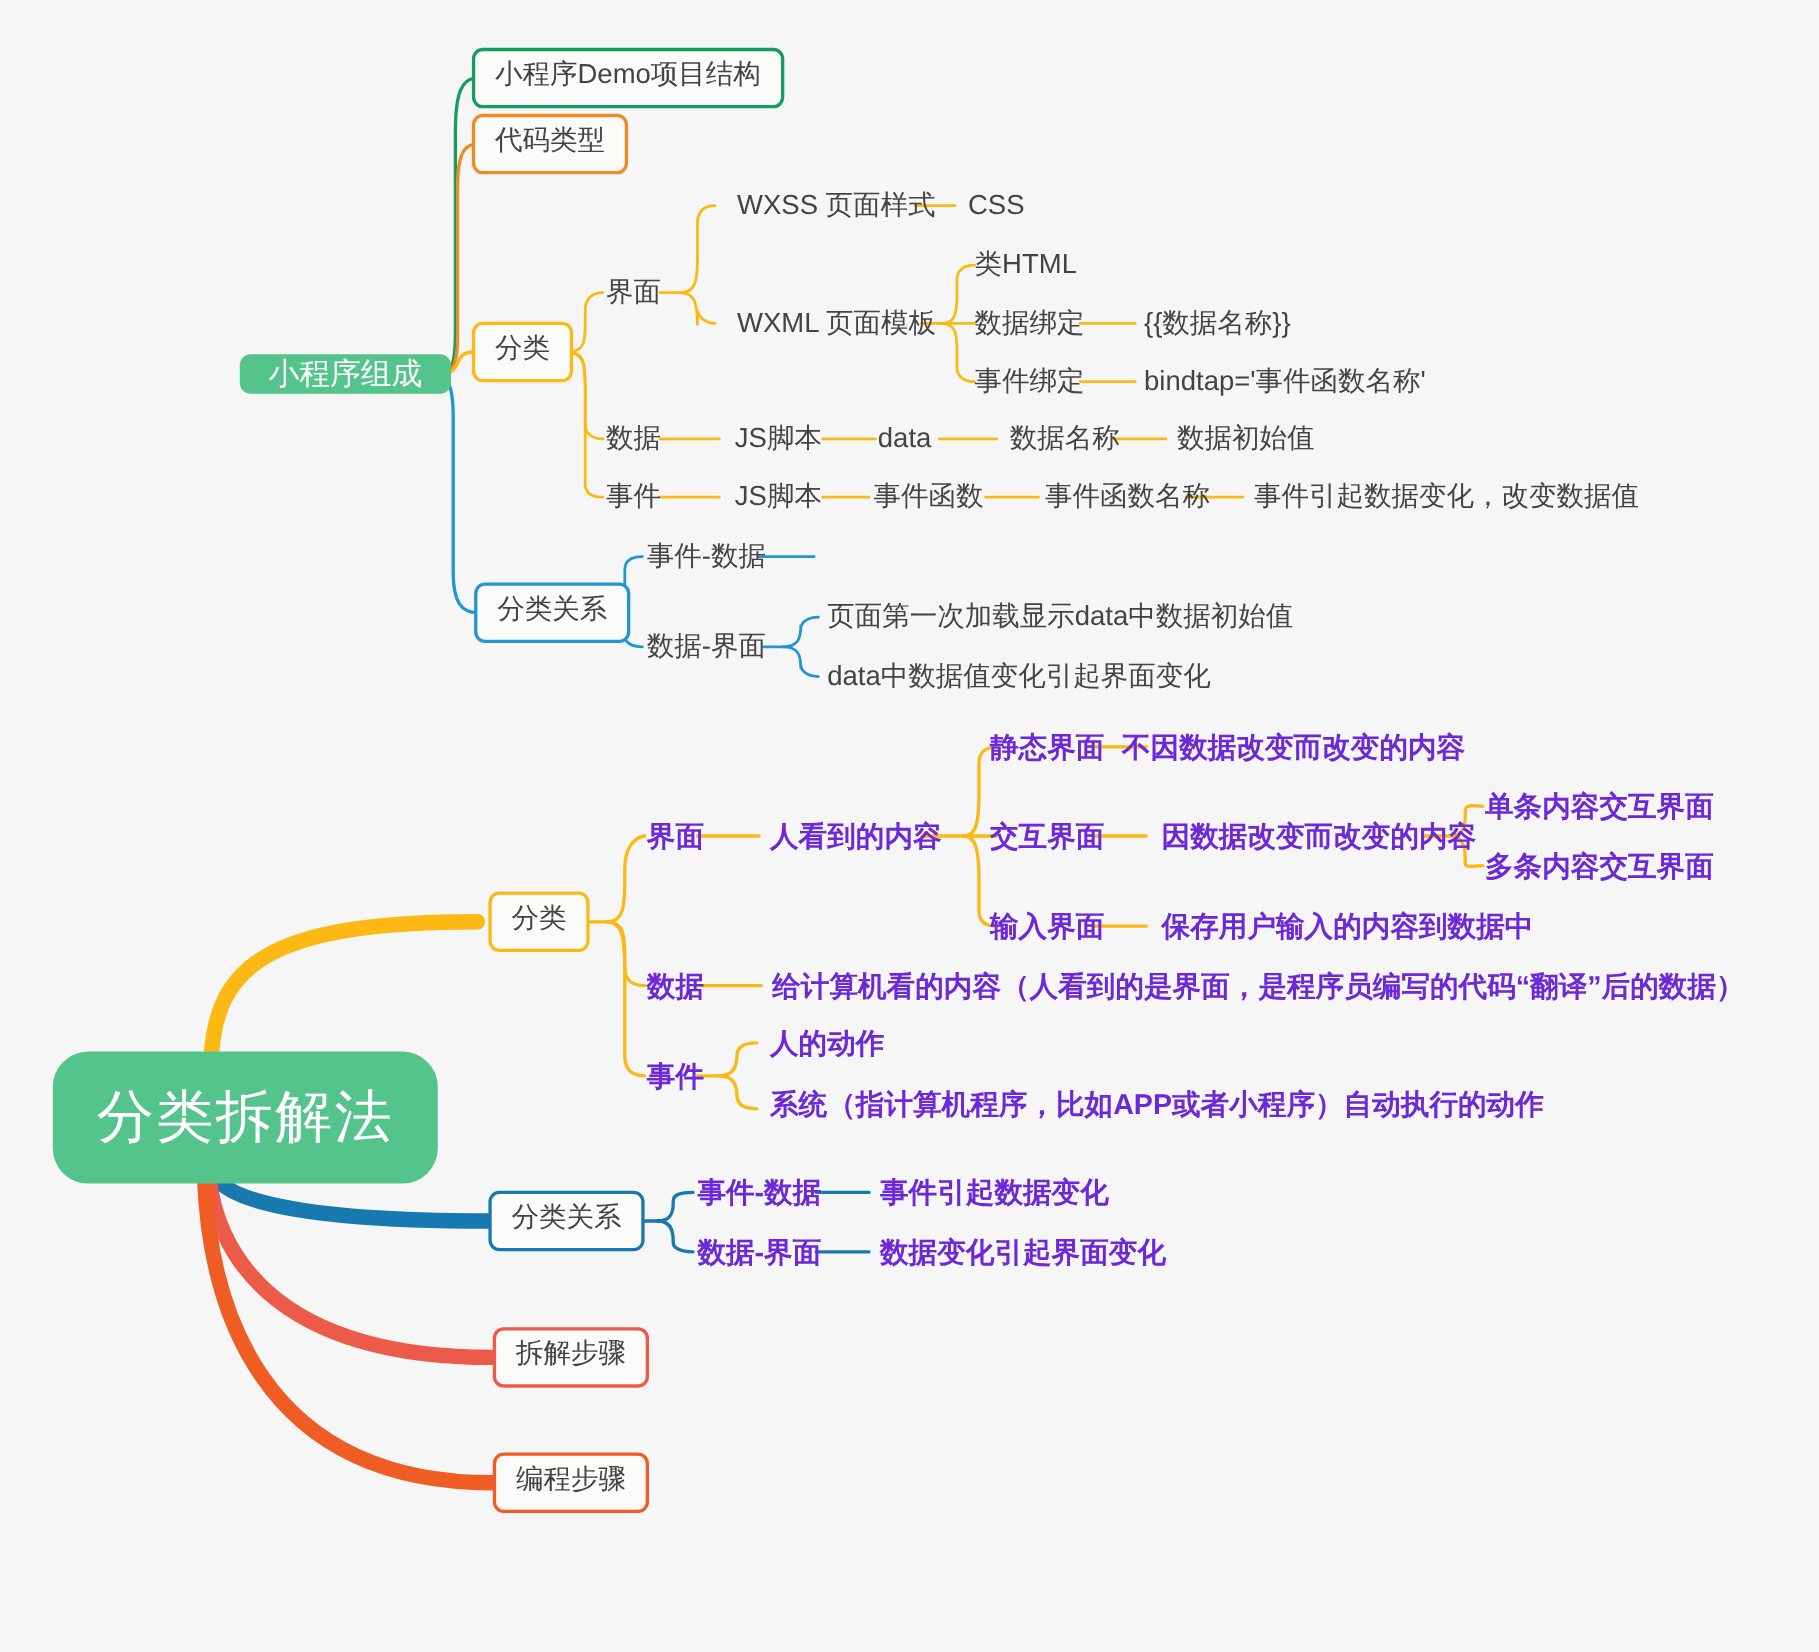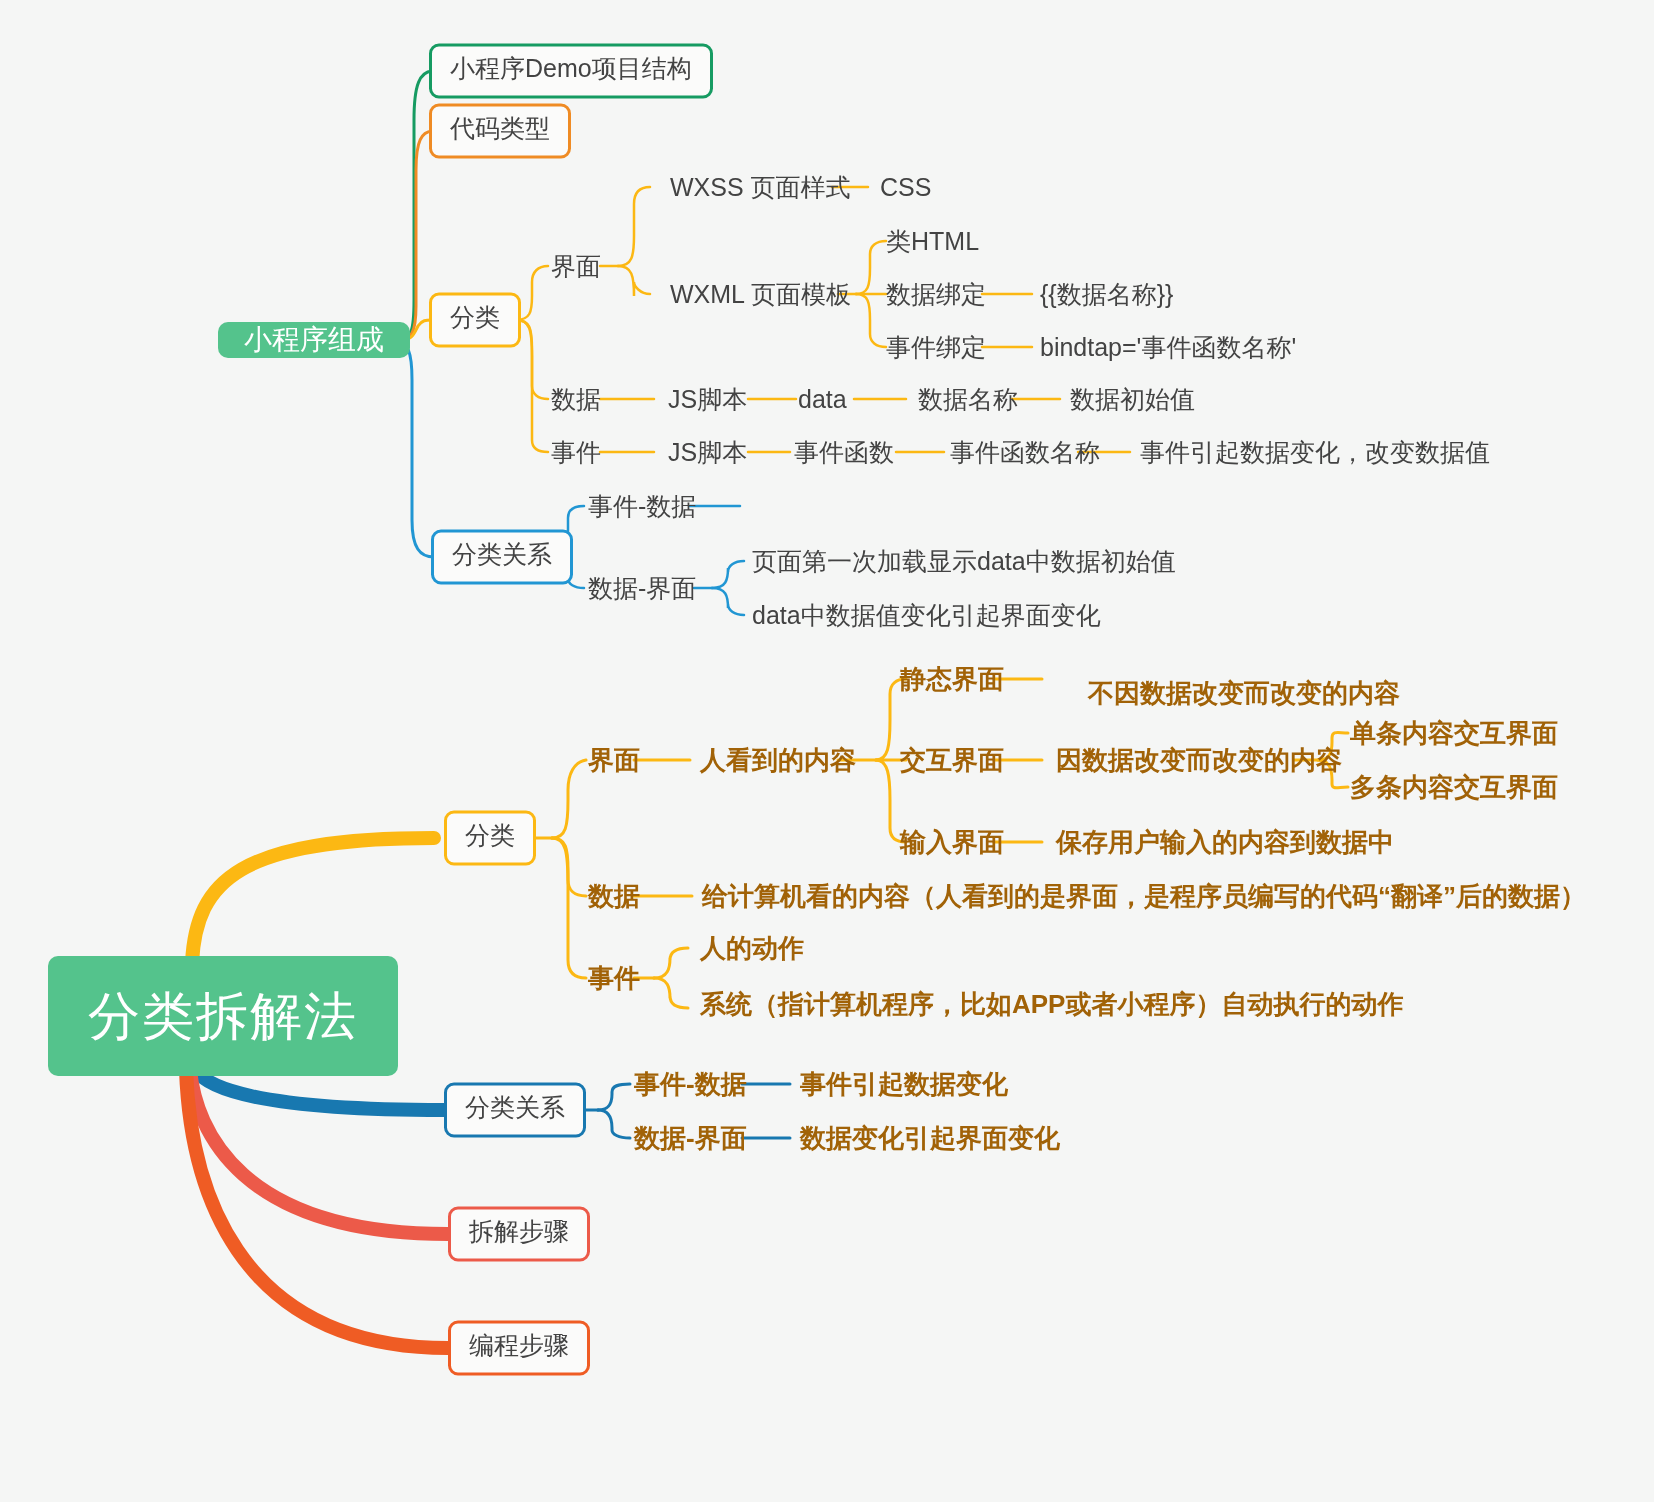--- a/index.html
+++ b/index.html
@@ -15,21 +15,21 @@
   #stage{position:absolute;left:0;top:0;width:1654px;height:1502px;}
   svg#wires{position:absolute;left:0;top:0;width:1654px;height:1502px;pointer-events:none;}
 
   .node{position:absolute;white-space:nowrap;line-height:1;}
 
   
   .txt{
     font-size:25px;color:#434343;
     transform:translateY(-50%);
   }
-  .txt.bold{font-weight:bold;color:#a16207;}
+  .txt.bold{font-weight:bold;color:#6d28d9;}
   .txt.big{font-size:26px;}
 
   
   .box{
     transform:translate(0,-50%);
     background:#fbfbfa;
     border:3px solid #999;
     border-radius:10px;
     padding:9px 18px 15px 18px;
     font-size:25px;
@@ -186,32 +186,32 @@
   <div class="node txt" style="left:668px;top:452px;">JS脚本</div>
   <div class="node txt" style="left:794px;top:452px;">事件函数</div>
   <div class="node txt" style="left:950px;top:452px;">事件函数名称</div>
   <div class="node txt" style="left:1140px;top:452px;">事件引起数据变化，改变数据值</div>
 
   <div class="node txt" style="left:588px;top:506px;">事件-数据</div>
   <div class="node txt" style="left:588px;top:588px;">数据-界面</div>
   <div class="node txt" style="left:752px;top:561px;">页面第一次加载显示data中数据初始值</div>
   <div class="node txt" style="left:752px;top:615px;">data中数据值变化引起界面变化</div>
 
-  <div class="node root large" style="left:48px;top:1016px;">分类拆解法</div>
+  <div class="node root large" style="left:48px;top:1016px;border-radius:32px;">分类拆解法</div>
 
   <div class="node box yellow" style="left:444px;top:838px;">分类</div>
   <div class="node box blue-strong" style="left:444px;top:1110px;">分类关系</div>
   <div class="node box red" style="left:448px;top:1234px;">拆解步骤</div>
   <div class="node box redorange" style="left:448px;top:1348px;">编程步骤</div>
 
   <div class="node txt bold big" style="left:588px;top:760px;">界面</div>
   <div class="node txt bold big" style="left:700px;top:760px;">人看到的内容</div>
 
   <div class="node txt bold big" style="left:900px;top:679px;">静态界面</div>
-  <div class="node txt bold big" style="left:1088px;top:679px;margin-top:14px;">不因数据改变而改变的内容</div>
+  <div class="node txt bold big" style="left:1020px;top:679px;">不因数据改变而改变的内容</div>
 
   <div class="node txt bold big" style="left:900px;top:760px;">交互界面</div>
   <div class="node txt bold big" style="left:1056px;top:760px;">因数据改变而改变的内容</div>
   <div class="node txt bold big" style="left:1350px;top:733px;">单条内容交互界面</div>
   <div class="node txt bold big" style="left:1350px;top:787px;">多条内容交互界面</div>
 
   <div class="node txt bold big" style="left:900px;top:842px;">输入界面</div>
   <div class="node txt bold big" style="left:1056px;top:842px;">保存用户输入的内容到数据中</div>
 
   <div class="node txt bold big" style="left:588px;top:896px;">数据</div>

